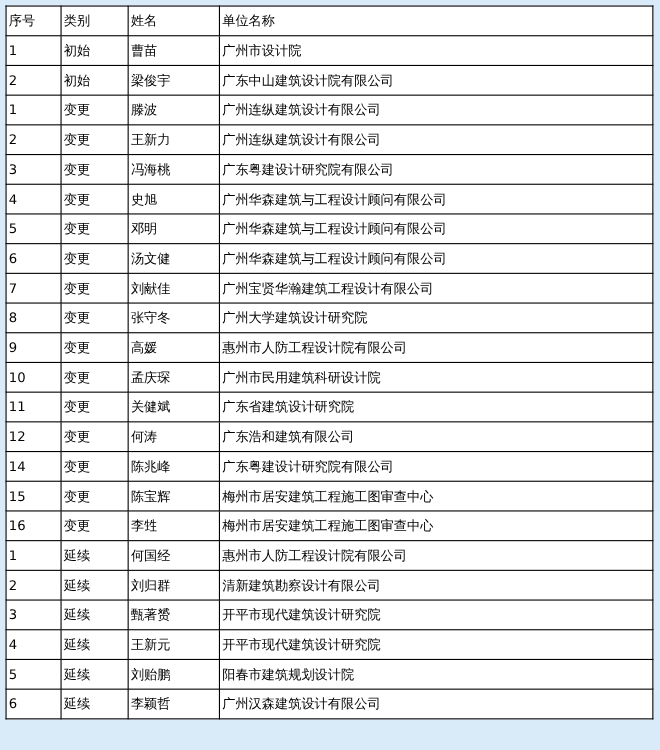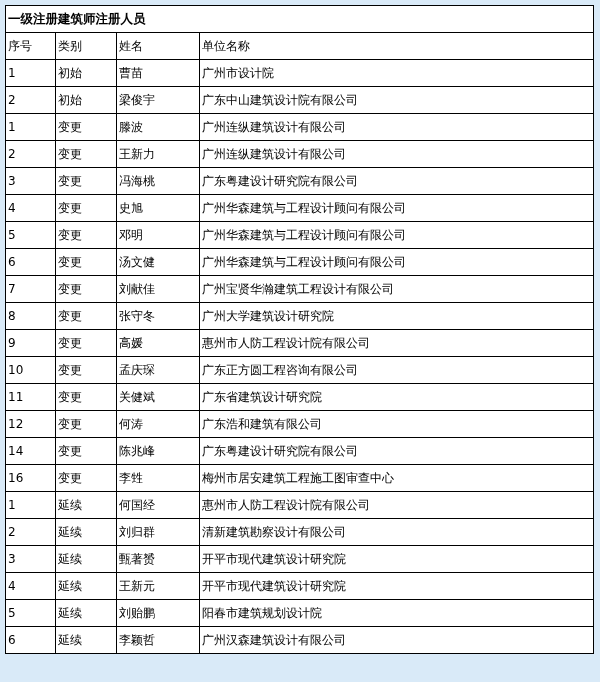--- a/index.html
+++ b/index.html
@@ -52,23 +52,20 @@
 <div class="page">
   <table class="reg-table">
     <colgroup>
       <col class="c-no">
         <col class="c-cat">
         <col class="c-name">
         <col class="c-comp">
     </colgroup>
     <thead>
       <tr>
-        <th class="title-cell" colspan="4">一级注册建筑师注册人员</th>
-      </tr>
-      <tr>
         <th>序号</th>
         <th>类别</th>
         <th>姓名</th>
         <th>单位名称</th>
       </tr>
     </thead>
     <tbody id="rows-body">
   <tr>
     <td>1</td>
     <td>初始</td>
@@ -143,21 +140,21 @@
     <td>9</td>
     <td>变更</td>
     <td>高媛</td>
     <td>惠州市人防工程设计院有限公司</td>
   </tr>
 
   <tr>
     <td>10</td>
     <td>变更</td>
     <td>孟庆琛</td>
-    <td>广东正方圆工程咨询有限公司</td>
+    <td>广州市民用建筑科研设计院</td>
   </tr>
 
   <tr>
     <td>11</td>
     <td>变更</td>
     <td>关健斌</td>
     <td>广东省建筑设计研究院</td>
   </tr>
 
   <tr>
@@ -168,20 +165,26 @@
   </tr>
 
 
   <tr>
     <td>14</td>
     <td>变更</td>
     <td>陈兆峰</td>
     <td>广东粤建设计研究院有限公司</td>
   </tr>
 
+  <tr>
+    <td>15</td>
+    <td>变更</td>
+    <td>陈宝辉</td>
+    <td>梅州市居安建筑工程施工图审查中心</td>
+  </tr>
 
   <tr>
     <td>16</td>
     <td>变更</td>
     <td>李甡</td>
     <td>梅州市居安建筑工程施工图审查中心</td>
   </tr>
 
   <tr>
     <td>1</td>

